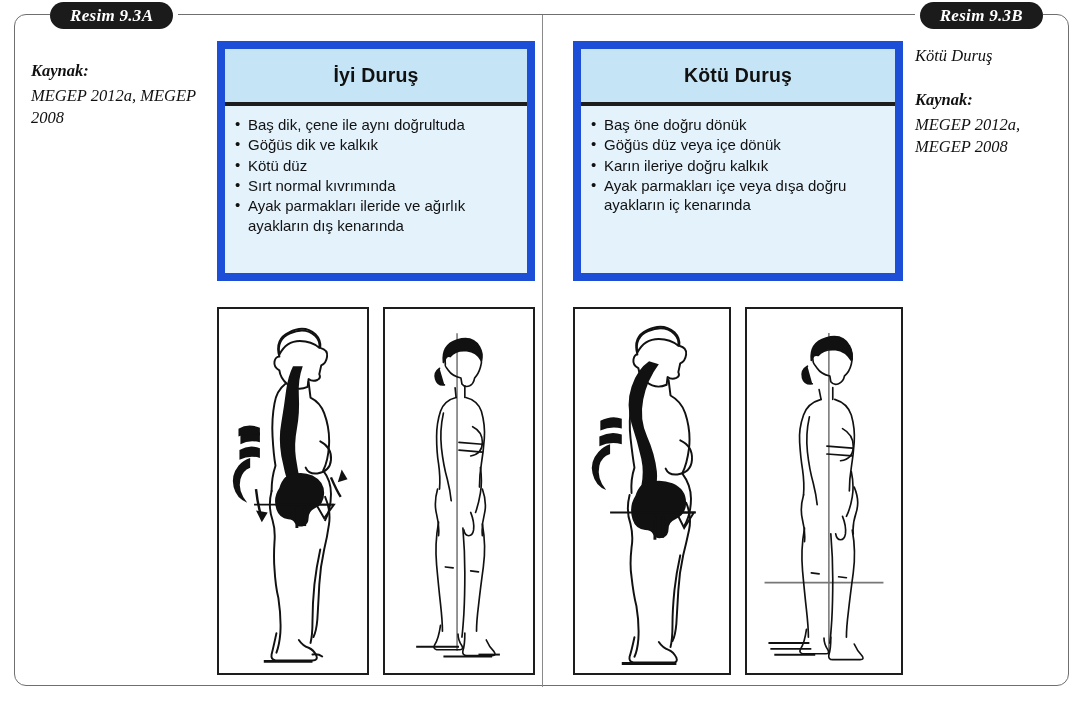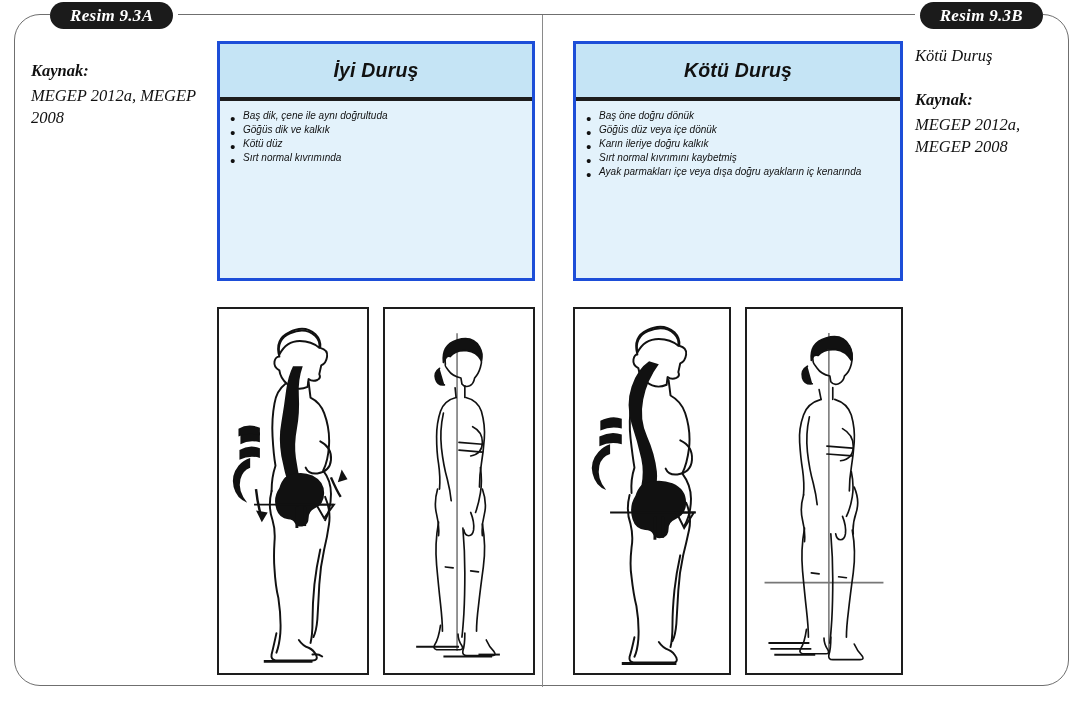--- a/index.html
+++ b/index.html
@@ -14,21 +14,21 @@
     overflow: hidden;
   }
 
   .figure-wrap {
     position: absolute;
     left: 14px;
     top: 14px;
     width: 1055px;
     height: 672px;
     border: 1.5px solid #6f6f6f;
-    border-radius: 26px;
+    border-radius: 12px;
     box-sizing: border-box;
     background: #ffffff;
   }
 
   
   .tab {
     position: absolute;
     top: -13px;
     height: 27px;
     background: #1b1b1b;
@@ -90,24 +90,23 @@
     position: absolute;
     top: 0;
   }
   .col-a { left: 190px; width: 330px; }
   .col-b { left: 546px; width: 340px; }
 
   .info-box {
     position: absolute;
     top: 26px;
     left: 12px;
-    border: 3px solid #1d4ed8;
+    border: 8px solid #1d4ed8;
     background: #e3f2fb;
     box-sizing: border-box;
-    font-style: italic;
   }
   .col-a .info-box { width: 318px; height: 240px; }
   .col-b .info-box { width: 330px; height: 240px; }
 
   .info-head {
     background: #c5e4f5;
     border-bottom: 4px solid #1d1d1d;
     height: 53px;
     display: flex;
     align-items: center;
@@ -117,21 +116,21 @@
     color: #111111;
     letter-spacing: 0.2px;
   }
 
   .info-list {
     margin: 0;
     padding: 9px 6px 6px 10px;
     list-style: none;
   }
   .info-list li {
-    font-size: 10px;
+    font-size: 15px;
     color: #111111;
     line-height: 1.29;
     padding-left: 13px;
     position: relative;
     margin-bottom: 1px;
   }
   .info-list li::before {
     content: "•";
     position: absolute;
     left: 0;
@@ -183,20 +182,21 @@
   </div>
 
   <div class="col col-a">
     <div class="info-box">
       <div class="info-head">İyi Duruş</div>
       <ul class="info-list">
         <li>Baş dik, çene ile  aynı doğrultuda</li>
         <li>Göğüs dik ve kalkık</li>
         <li>Kötü düz</li>
         <li>Sırt normal kıvrımında</li>
+        <li>Ayak parmakları ileride ve ağırlık ayakların dış kenarında</li>
       </ul>
     </div>
 
     <div class="pics">
 
       <div class="pic-box">
         <svg viewBox="0 0 152 368" xmlns="http://www.w3.org/2000/svg">
           <g fill="none" stroke="#111" stroke-width="2" stroke-linejoin="round" stroke-linecap="round">
 
             <path d="M62 46 q-5 -18 10 -25 q16 -8 27 2 q6 6 5 14 q8 2 7 9 q-1 7 -6 9 l-2 9 q2 4 -2 6 q-5 2 -9 -1 l-1 8 q-11 5 -21 -3 q-7 -6 -8 -14 q-6 -3 -5 -9 q1 -5 5 -5z"></path>
@@ -303,21 +303,20 @@
     </div>
   </div>
 
   <div class="col col-b">
     <div class="info-box">
       <div class="info-head">Kötü Duruş</div>
       <ul class="info-list">
         <li>Baş öne doğru dönük</li>
         <li>Göğüs düz veya içe dönük</li>
         <li>Karın ileriye doğru kalkık</li>
-        <li>Sırt normal kıvrımını kaybetmiş</li>
         <li>Ayak parmakları içe veya dışa doğru ayakların iç kenarında</li>
       </ul>
     </div>
 
     <div class="pics">
 
       <div class="pic-box">
         <svg viewBox="0 0 158 368" xmlns="http://www.w3.org/2000/svg">
           <g fill="none" stroke="#111" stroke-width="2" stroke-linejoin="round" stroke-linecap="round">
 

